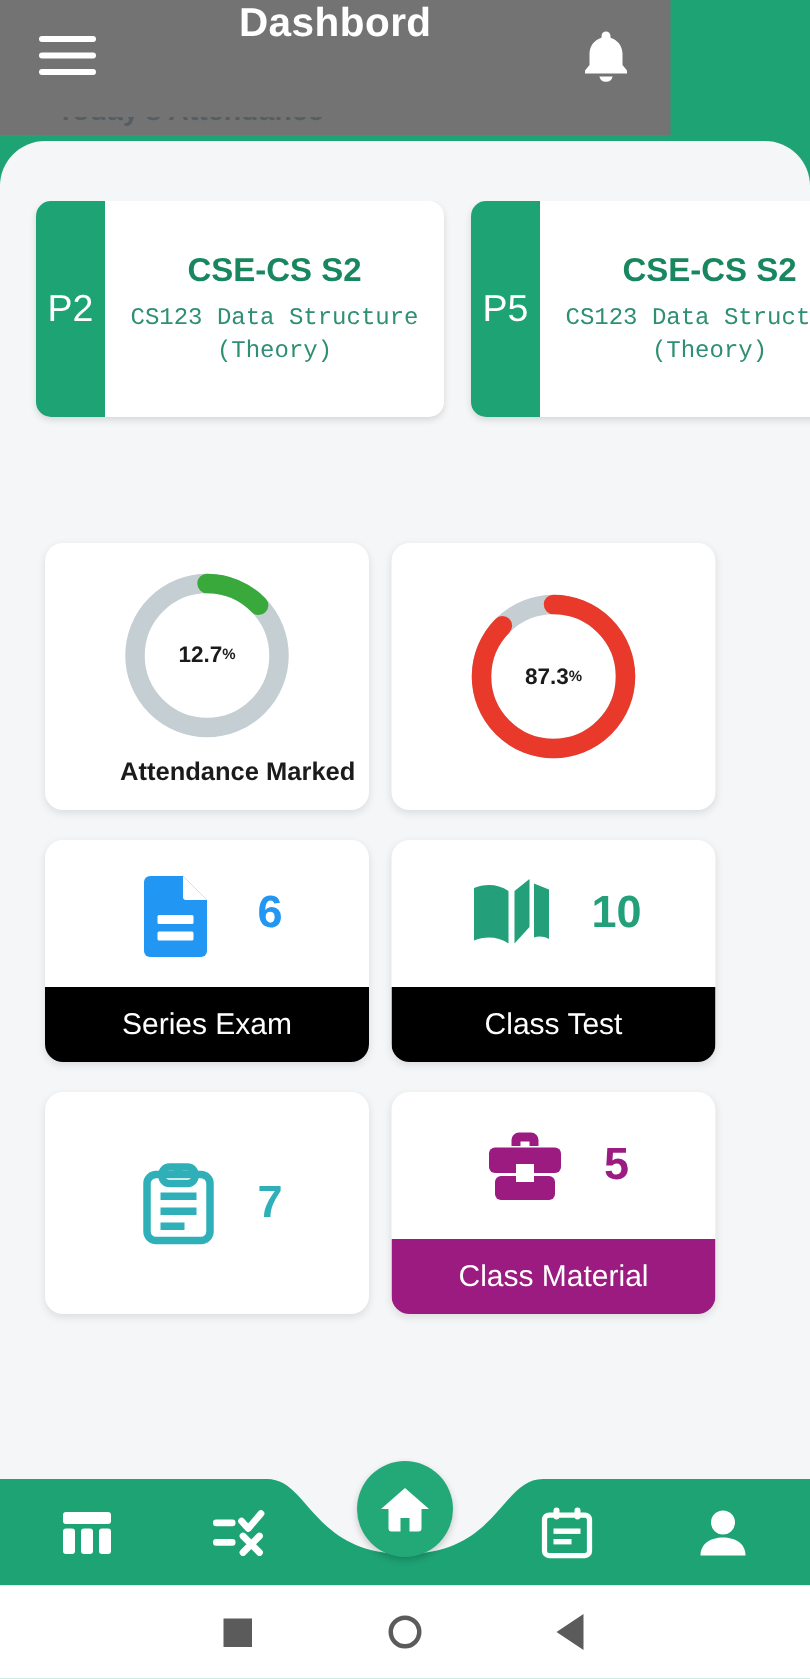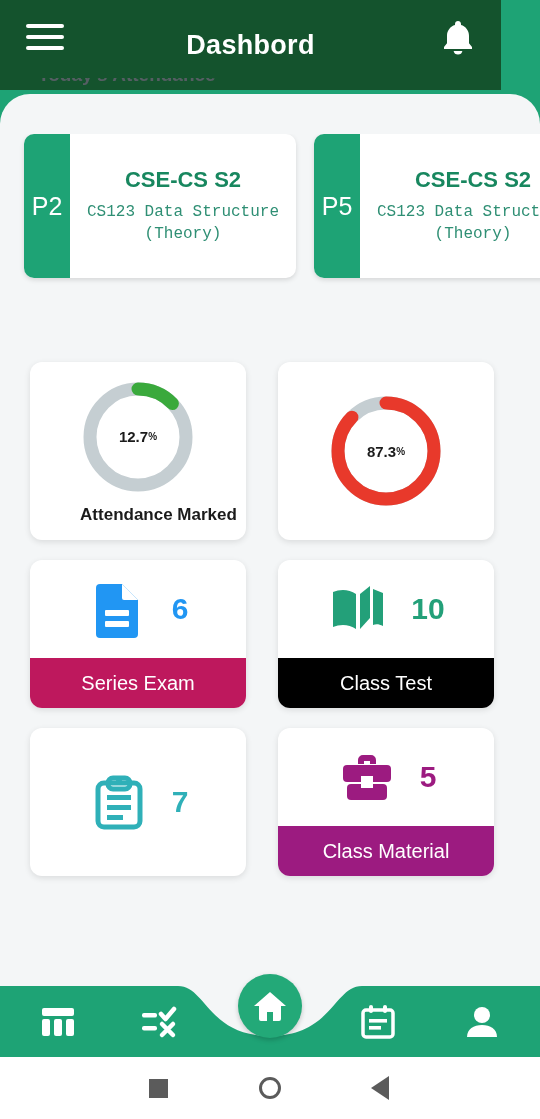--- a/index.html
+++ b/index.html
@@ -6,22 +6,22 @@
   html, body {
     width:540px; height:1119px;
     font-family:"Liberation Sans", sans-serif;
     background:#ffffff;
     overflow:hidden;
   }
   #phone { position:relative; width:540px; height:1119px; background:#1ea375; overflow:hidden; }
 
   
   #appbar {
-    position:absolute; top:0; left:0; width:501px; height:90px;
-    background:#14532d; display:flex; align-items:center;
+    position:absolute; top:0; left:0; width:447px; height:90px;
+    background:#737373; display:flex; align-items:flex-start;
   }
   #menu-btn { position:absolute; left:22px; top:14px; width:46px; height:46px;
     display:flex; flex-direction:column; justify-content:center; gap:7px; padding:0 4px; }
   #menu-btn i { display:block; height:4px; background:#fff; border-radius:2px; }
   #appbar-title {
     width:540px; text-align:center; color:#ffffff;
     font-size:27px; font-weight:bold; letter-spacing:.3px;
   }
   #bell-btn { position:absolute; right:20px; top:12px; width:46px; height:48px; }
 
@@ -60,21 +60,21 @@
   .period-title { color:#18875f; font-size:22px; font-weight:bold; margin-bottom:9px; white-space:nowrap; }
   .period-sub { color:#2f8f74; font-size:16px; line-height:1.35; text-align:center; white-space:nowrap;font-family:Liberation Mono, monospace; }
 
   
   #quick-heading {
     position:absolute; top:222px; left:22px;
     color:#7c868c; font-size:21px; font-weight:bold;
   }
   #quick-grid {
     position:absolute; top:268px; left:30px; width:487px;
-    display:flex; flex-wrap:wrap; gap:20px 32px;
+    display:flex; flex-wrap:wrap; gap:20px 15px;
   }
 
   .donut-card {
     width:216px; height:178px; background:#fff; border-radius:12px;
     box-shadow:0 2px 6px rgba(0,0,0,.11);
     display:flex; flex-direction:column; align-items:center; justify-content:center;
   }
   .donut-wrap { position:relative; width:118px; height:118px; }
   .donut-wrap svg { display:block; transform:rotate(-90deg); }
   .donut-label {
@@ -198,21 +198,21 @@
       <div class="tile">
         <div class="tile-top">
           <svg class="tile-icon" viewBox="0 0 62 62">
             <path d="M12 6h22l16 16v34a4 4 0 0 1-4 4H12a4 4 0 0 1-4-4V10a4 4 0 0 1 4-4z" fill="#2196f3"></path>
             <path d="M34 6l16 16H36a2 2 0 0 1-2-2z" fill="#ffffff"></path>
             <rect x="17" y="32" width="24" height="6" rx="1" fill="#ffffff"></rect>
             <rect x="17" y="43" width="24" height="6" rx="1" fill="#ffffff"></rect>
           </svg>
           <div class="tile-count" style="color:#2196f3">6</div>
         </div>
-        <div class="tile-foot" style="background:#be185d">Series Exam</div>
+        <div class="tile-foot" style="background:#000000">Series Exam</div>
       </div>
 
       <div class="tile">
         <div class="tile-top">
           <svg class="tile-icon" viewBox="0 0 62 62">
             <path d="M6 14c7-3 16-3 23 2v35c-7-5-16-5-23-2z" fill="#23a079"></path>
             <path d="M33 16l10-8v32l-10 11z" fill="#23a079"></path>
             <path d="M46 11l10 4v33c-4-2-7-2-10-1z" fill="#23a079"></path>
           </svg>
           <div class="tile-count" style="color:#23a079">10</div>

